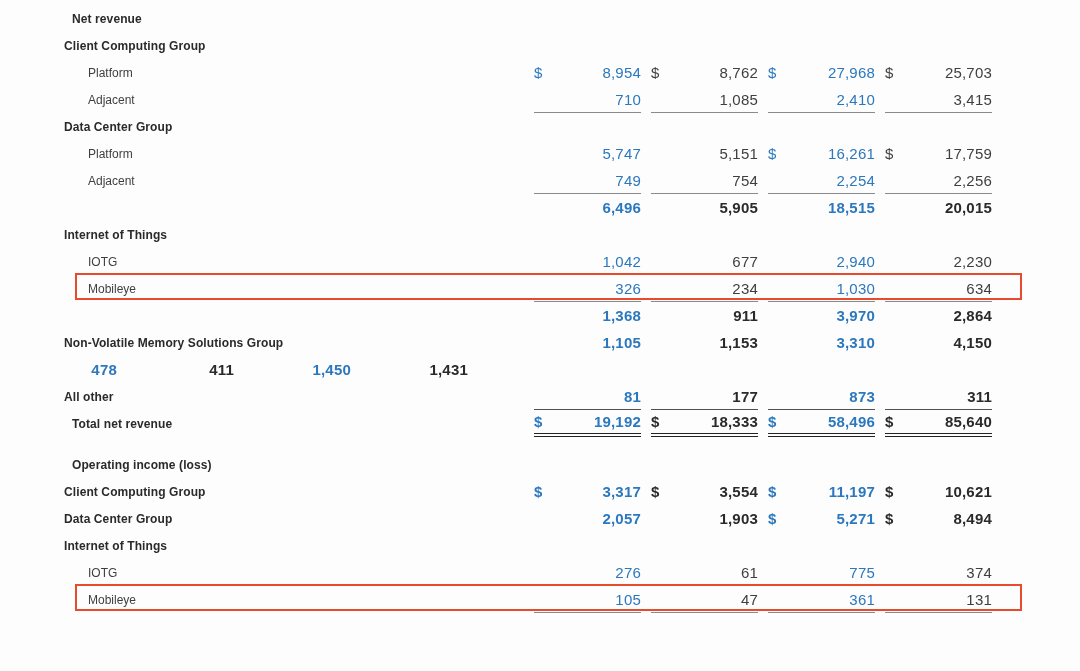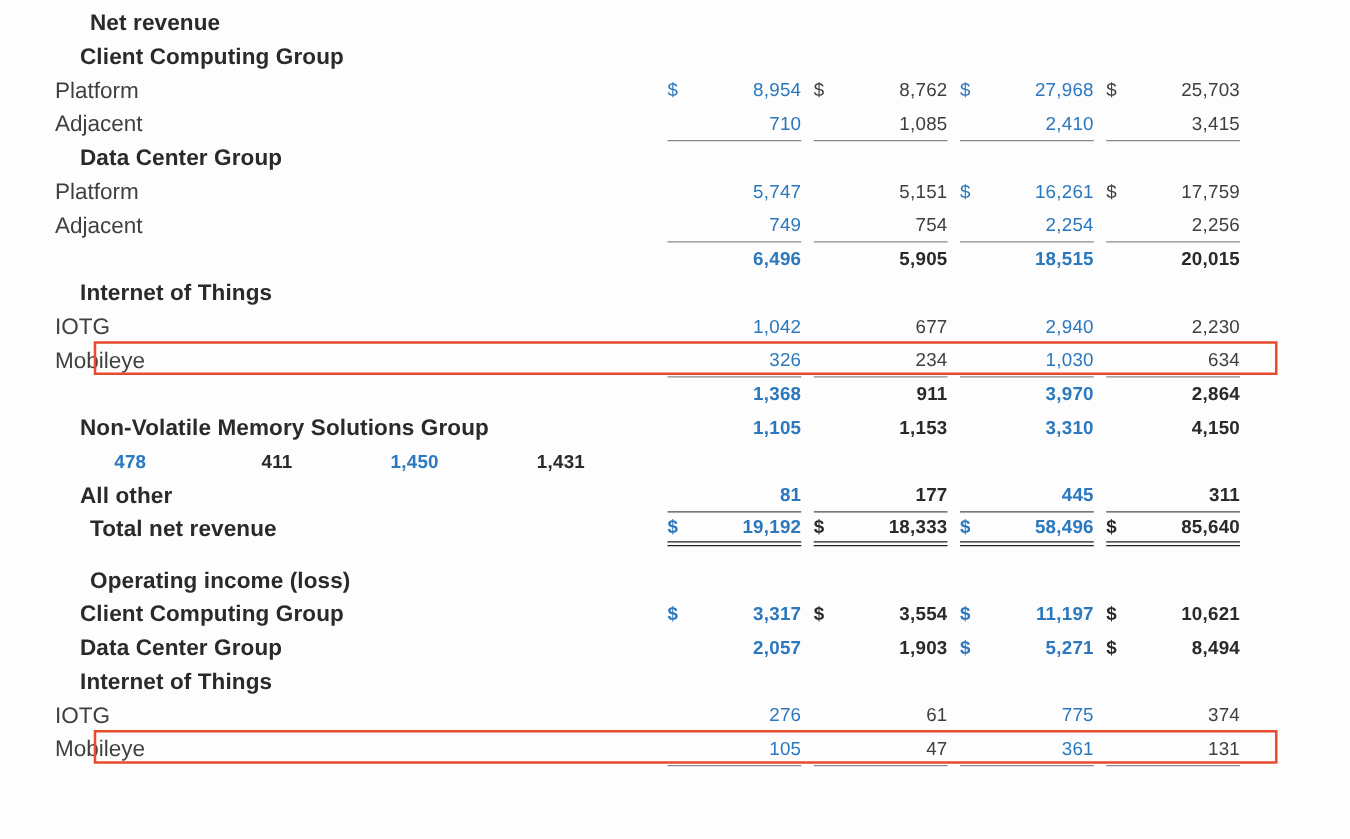--- a/index.html
+++ b/index.html
@@ -6,27 +6,27 @@
   html,body { background:#ffffff; }
   body {
     width:1080px; height:671px; overflow:hidden;
     background:var(--page_bg, #fdfdfd);
     font-family:"Liberation Sans", sans-serif;
   }
   .sheet { width:1080px; height:671px; padding:5px 88px 0 0; }
   .row { display:flex; align-items:center; height:27px; position:relative; }
   .row.spacer-before { margin-top:14px; }
   .label {
-    flex:1 1 auto; font-size:18px; color:var(--dark_text,#3f3f3f);
+    flex:1 1 auto; font-size:12px; color:var(--dark_text,#3f3f3f);
     white-space:nowrap;
   }
   .label.bold { font-weight:bold; color:var(--bold_text,#2a2a2a); letter-spacing:0.1px; }
   .indent-0 { padding-left:72px; }
   .indent-1 { padding-left:64px; }
-  .indent-2 { padding-left:44px; }
+  .indent-2 { padding-left:88px; }
   .num {
     width:107px; margin-left:10px; flex:0 0 auto;
     display:flex; align-items:center; height:100%;
     font-size:15px; position:relative;
   }
   .num .dollar { }
   .num .value { margin-left:auto; letter-spacing:0.2px; }
   .num.blue { color:var(--blue,#2b78be); }
   .num.dark { color:var(--dark_text,#3f3f3f); }
   .bold-val .value, .bold-val .dollar { font-weight:bold; }
@@ -214,21 +214,21 @@
     </div>
     <div class="row">
       <div class="label indent-1 bold">All other</div>
       <div class="num blue bold-val rule-dark">
         <span class="value">81</span>
       </div>
       <div class="num dark bold-val rule-dark">
         <span class="value">177</span>
       </div>
       <div class="num blue bold-val rule-dark">
-        <span class="value">445</span>
+        <span class="value">873</span>
       </div>
       <div class="num dark bold-val rule-dark">
         <span class="value">311</span>
       </div>
     </div>
     <div class="row">
       <div class="label indent-0 bold">Total net revenue</div>
       <div class="num blue bold-val rule-double">
         <span class="dollar">$</span>
         <span class="value">19,192</span>

